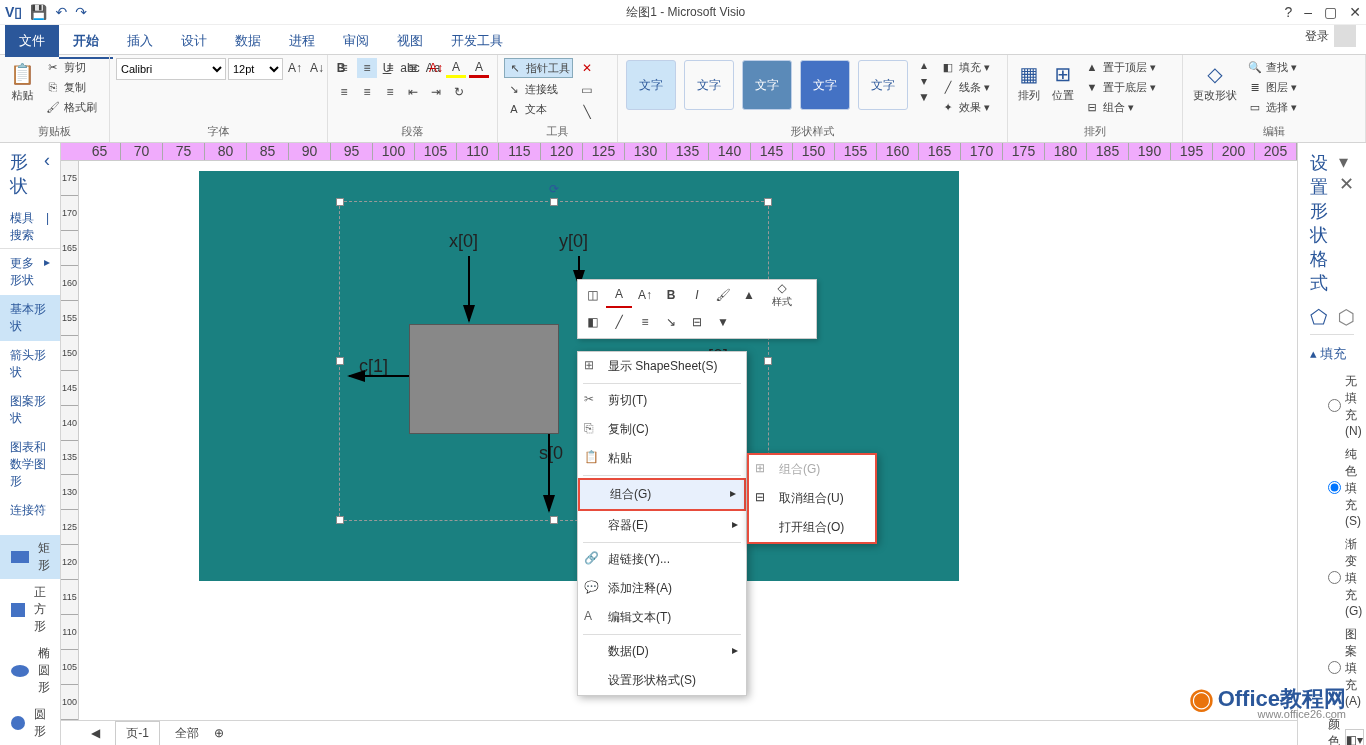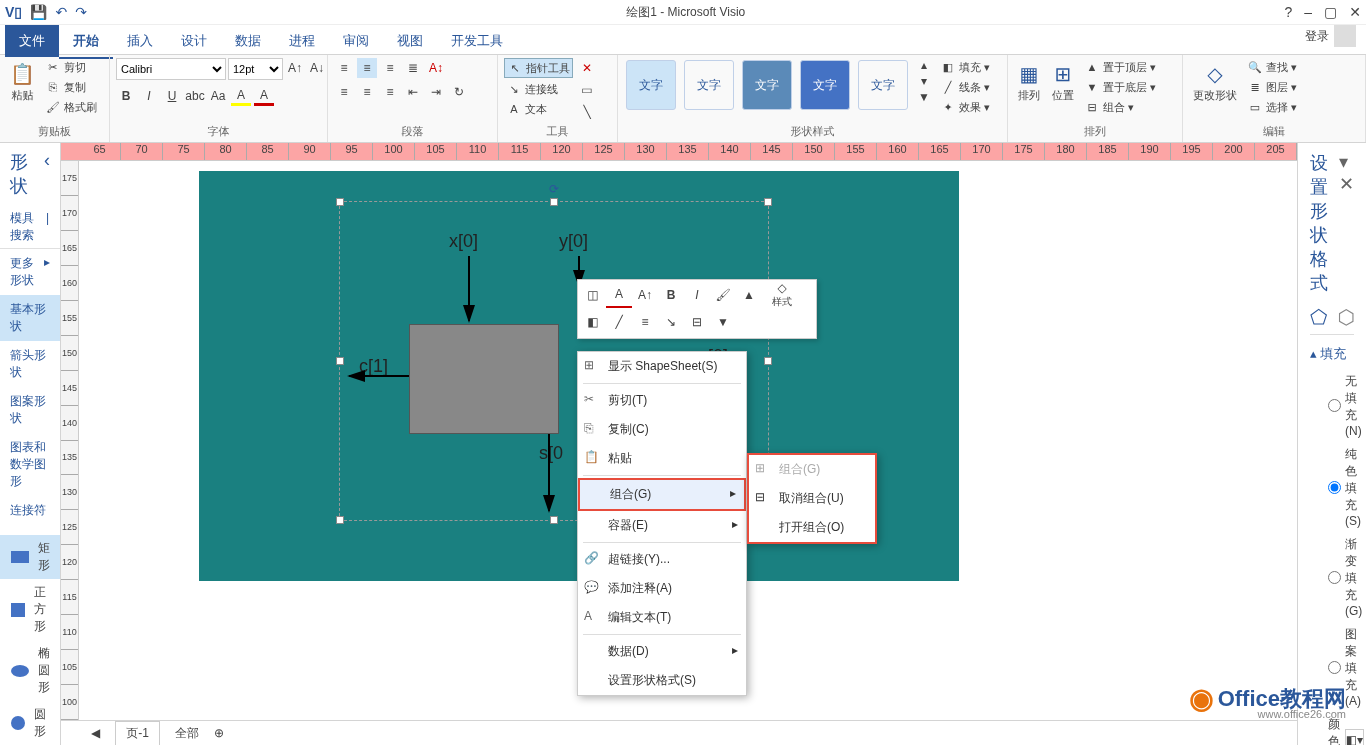--- a/index.html
+++ b/index.html
@@ -39,21 +39,21 @@
 .shapes-pane .hdr { padding: 8px 10px; font-size: 18px; color: #2b579a; display: flex; justify-content: space-between; }
 .shapes-pane .sub { padding: 4px 10px; font-size: 12px; color: #2b579a; border-bottom: 1px solid #e0e0e0; }
 .shapes-pane .cat { padding: 6px 10px; font-size: 12px; color: #2b579a; cursor: pointer; display: flex; justify-content: space-between; }
 .shapes-pane .cat.sel { background: #cce4f7; }
 .shapes-pane .shapelist { margin-top: 10px; }
 .shapelist .item { display: flex; align-items: center; gap: 8px; padding: 5px 10px; cursor: pointer; font-size: 12px; color: #444; }
 .shapelist .item.sel { background: #cce4f7; }
 .shapelist .item .shp { width: 20px; height: 20px; display: flex; align-items: center; justify-content: center; }
 
 .canvas-area { flex: 1; display: flex; flex-direction: column; position: relative; }
-.rulerh { height: 18px; background: #fca5a5; border-bottom: 1px solid #ccc; display: flex; font-size: 11px; color: #444; overflow: hidden; padding-left: 18px; }
+.rulerh { height: 18px; background: #f0abfc; border-bottom: 1px solid #ccc; display: flex; font-size: 14px; color: #444; overflow: hidden; padding-left: 18px; }
 .rulerh span { width: 42px; text-align: center; border-right: 1px solid #aaa; }
 .canvas-body { flex: 1; display: flex; overflow: hidden; }
 .rulerv { width: 18px; background: #f4f4f4; border-right: 1px solid #ccc; display: flex; flex-direction: column; font-size: 9px; color: #444; }
 .rulerv span { height: 42px; display: flex; align-items: center; justify-content: center; border-bottom: 1px solid #aaa; }
 .canvas { flex: 1; background: #fff; position: relative; }
 .page { position: absolute; left: 120px; top: 10px; width: 760px; height: 410px; background: #1a8080; }
 .selbox { position: absolute; left: 140px; top: 30px; width: 430px; height: 320px; border: 1px dashed #999; }
 .handle { width: 8px; height: 8px; background: #fff; border: 1px solid #888; position: absolute; }
 .rotate-handle { position: absolute; left: 50%; top: -20px; transform: translateX(-50%); }
 .grayshape { position: absolute; left: 210px; top: 153px; width: 150px; height: 110px; background: #888; border: 1px solid #555; }
@@ -142,21 +142,21 @@
         <div class="smbtn">
             <span class="ic">🖌</span>
             <span>格式刷</span>
           </div>
       </div>
     </div>
     <div class="label">剪贴板</div>
   </div>
 
   <div class="rgroup" style="width:218px">
-    <div class="content" style="flex-direction:column">
+    <div class="content" style="flex-direction:row">
       <div class="font-select">
         <select style="width:110px"><option>Calibri</option></select>
         <select style="width:55px"><option>12pt</option></select>
         <div class="fbtn">A↑</div>
         <div class="fbtn">A↓</div>
       </div>
       <div class="btnrow">
         <div class="fbtn">
             <b>B</b>
           </div>

